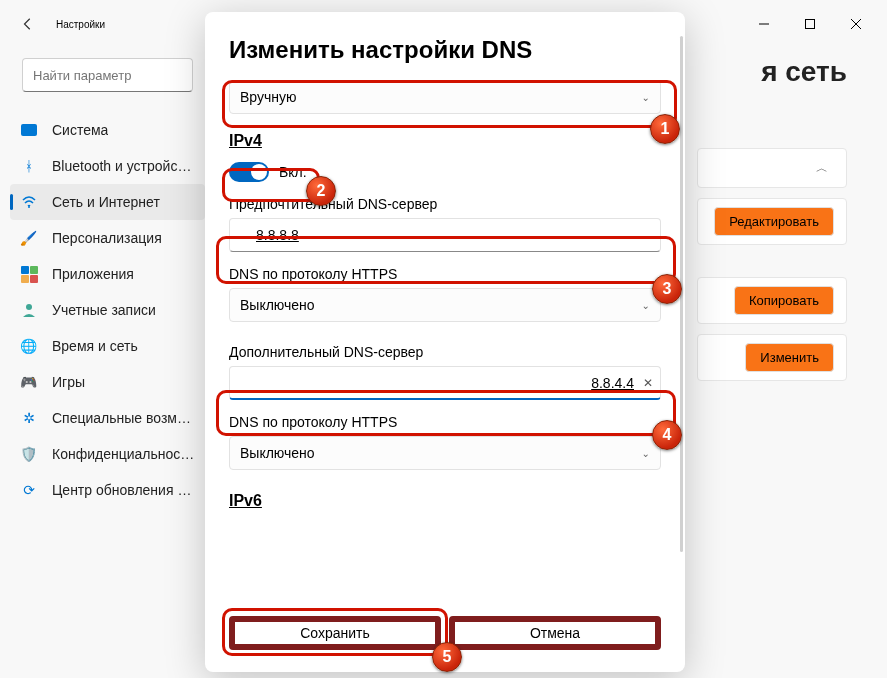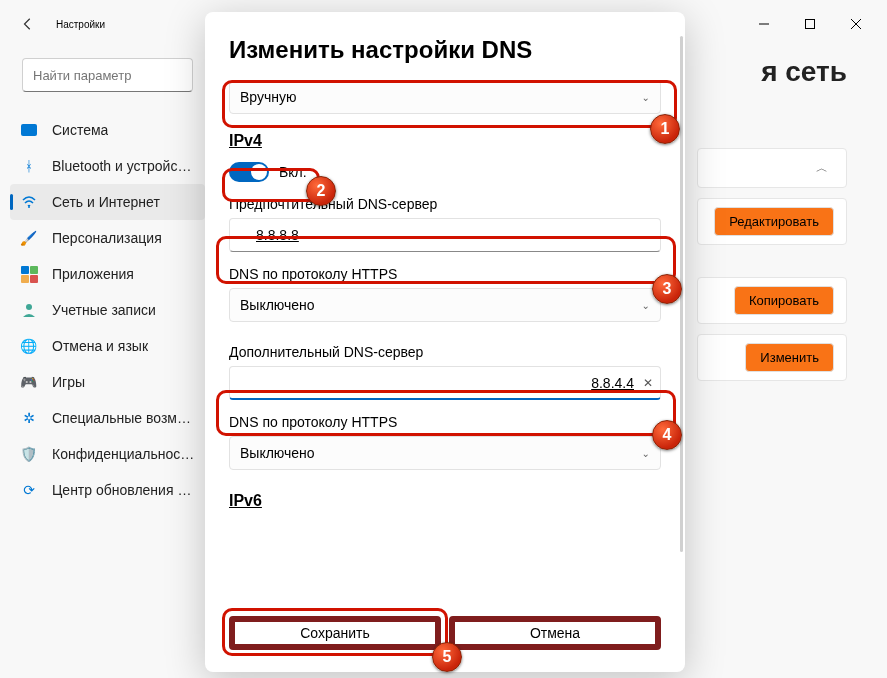--- a/index.html
+++ b/index.html
@@ -142,21 +142,21 @@
           <span class="nav-icon">
             <svg width="16" height="16" viewBox="0 0 16 16">
               <circle cx="8" cy="5" r="3" fill="#3fa796"></circle>
               <path d="M2 15 Q8 9 14 15 Z" fill="#3fa796"></path>
             </svg>
           </span>
           <span class="nav-label">Учетные записи</span>
         </div>
       <div class="nav-item">
           <span class="nav-icon">🌐</span>
-          <span class="nav-label">Отмена и язык</span>
+          <span class="nav-label">Время и сеть</span>
         </div>
       <div class="nav-item">
           <span class="nav-icon">🎮</span>
           <span class="nav-label">Игры</span>
         </div>
       <div class="nav-item">
           <span class="nav-icon" style="color:#0078d4">✲</span>
           <span class="nav-label">Специальные возможности</span>
         </div>
       <div class="nav-item">

